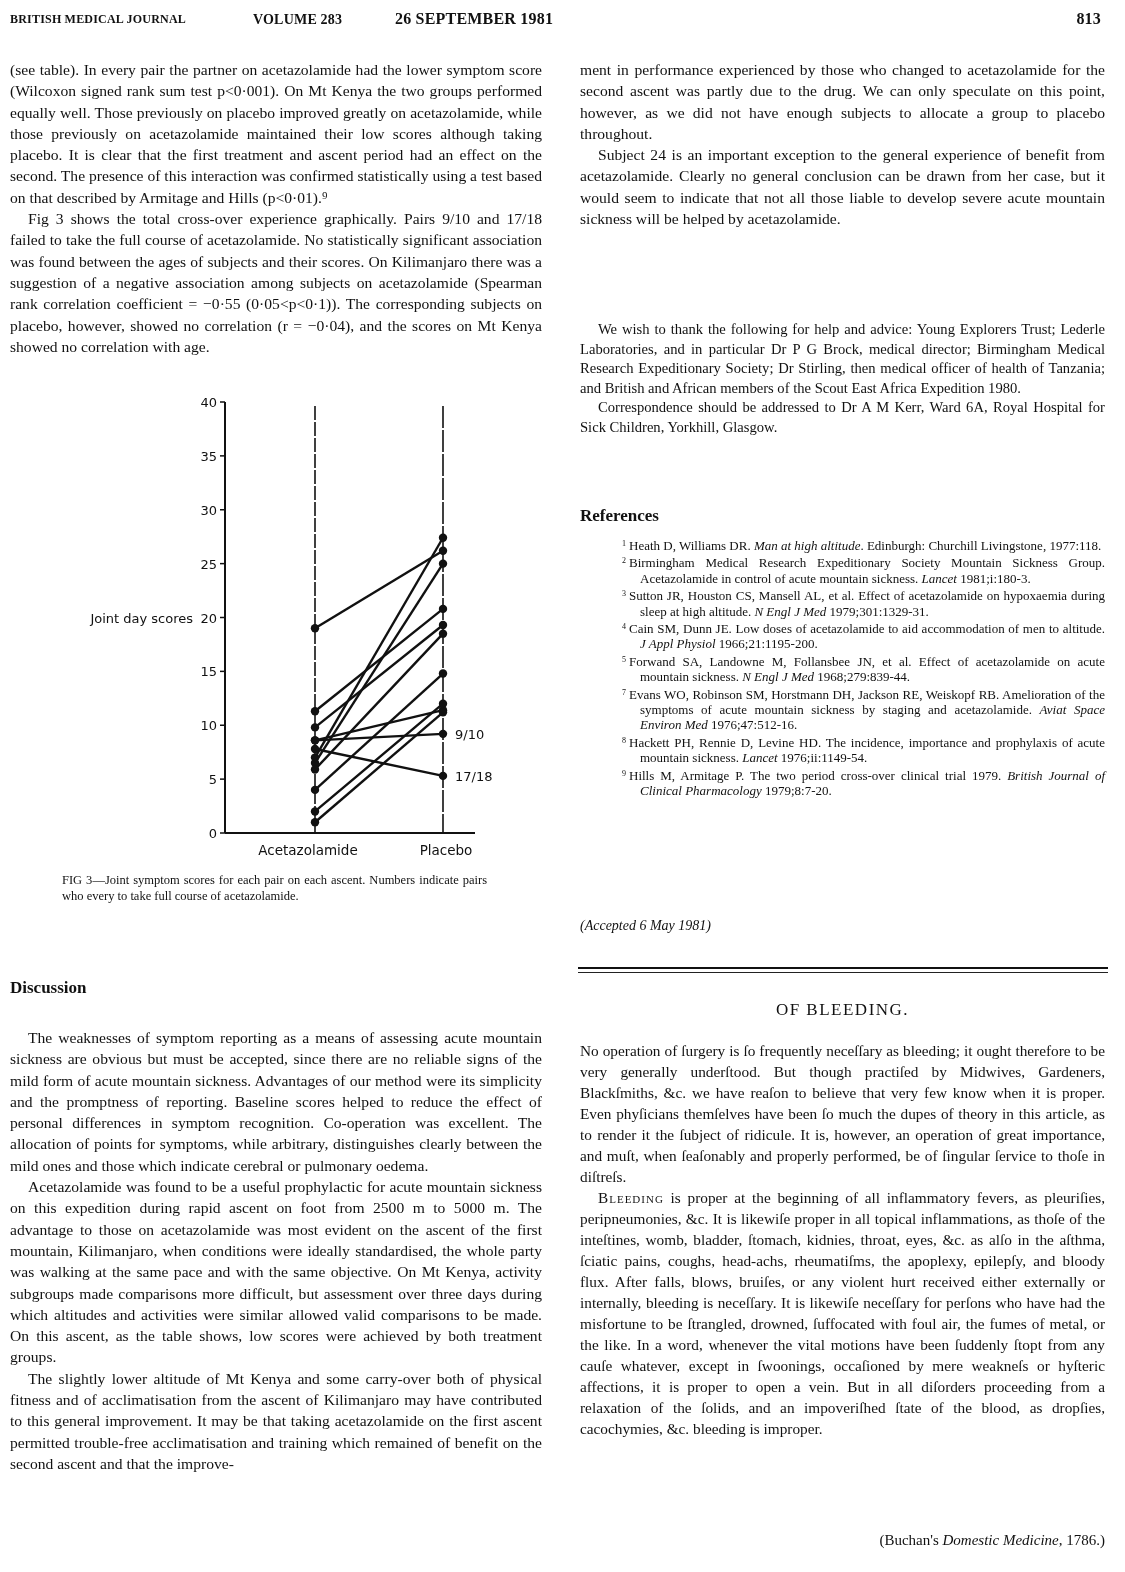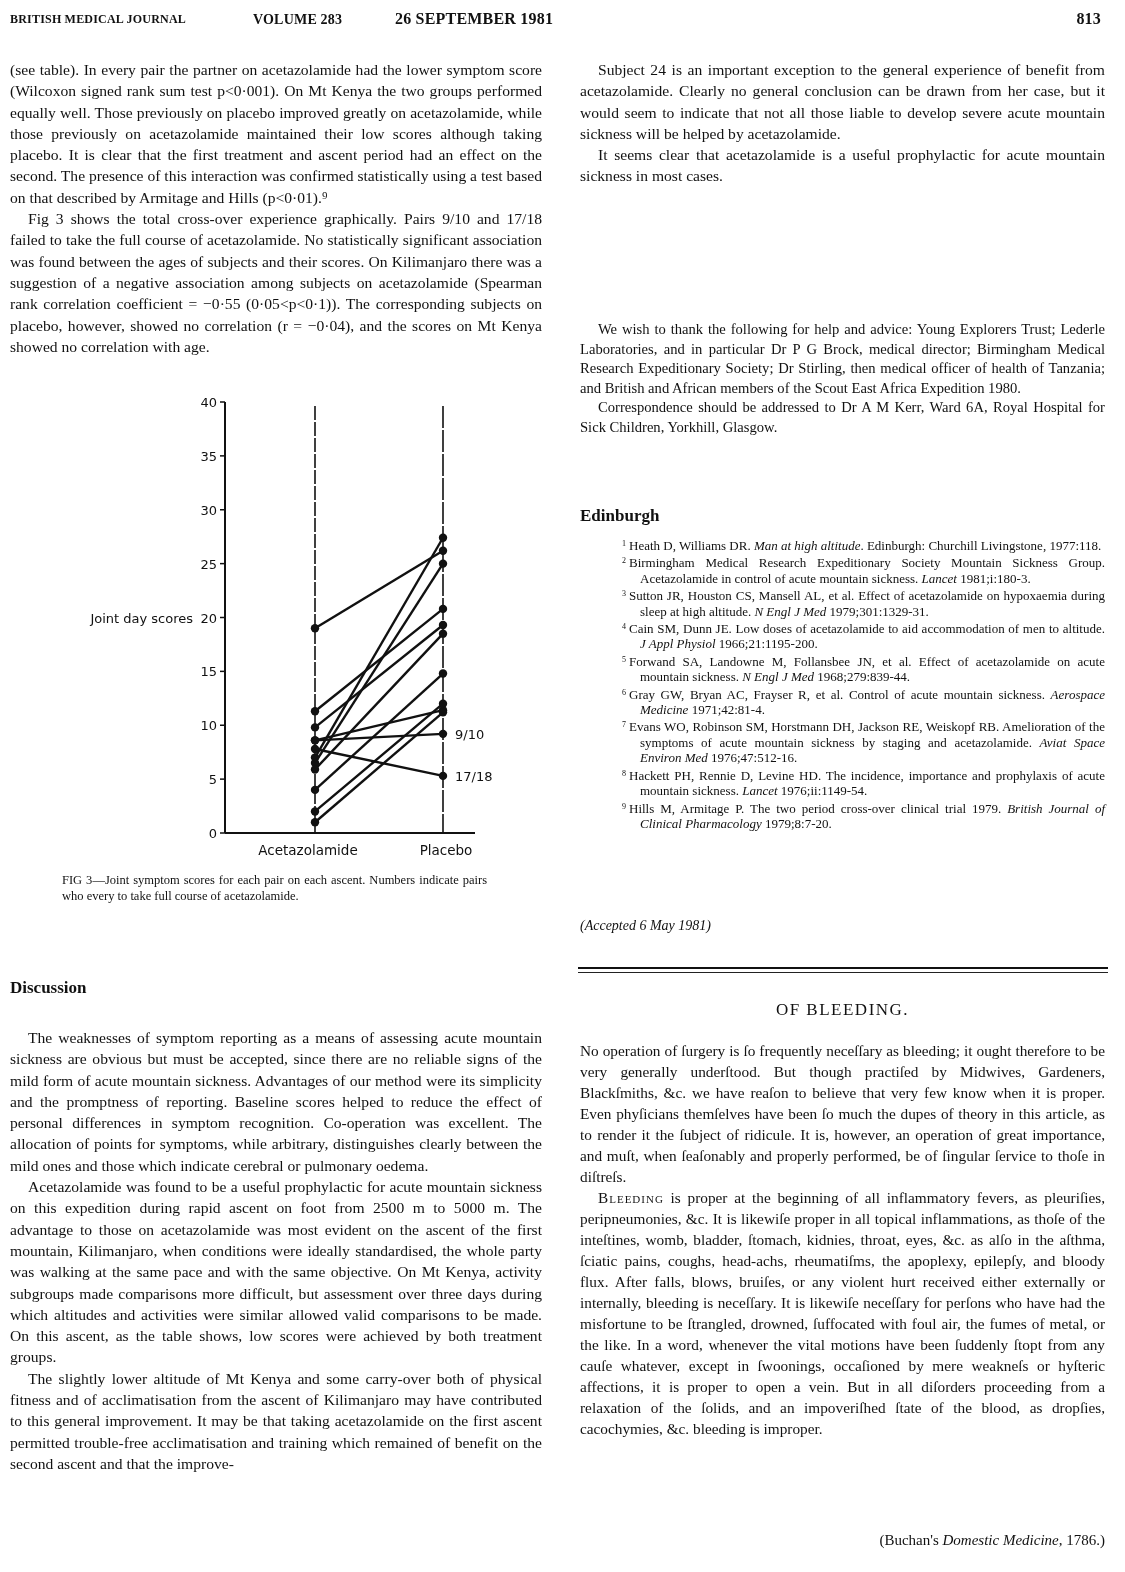--- a/index.html
+++ b/index.html
@@ -126,37 +126,36 @@
 </div>
 
 <div class="abs h2" style="left:10px; top:978px;">Discussion</div>
 <div class="abs col left" style="top:1010px;">
   <p>The weaknesses of symptom reporting as a means of assessing acute mountain sickness are obvious but must be accepted, since there are no reliable signs of the mild form of acute mountain sickness. Advantages of our method were its simplicity and the promptness of reporting. Baseline scores helped to reduce the effect of personal differences in symptom recognition. Co-operation was excellent. The allocation of points for symptoms, while arbitrary, distinguishes clearly between the mild ones and those which indicate cerebral or pulmonary oedema.</p>
   <p>Acetazolamide was found to be a useful prophylactic for acute mountain sickness on this expedition during rapid ascent on foot from 2500 m to 5000 m. The advantage to those on acetazolamide was most evident on the ascent of the first mountain, Kilimanjaro, when conditions were ideally standardised, the whole party was walking at the same pace and with the same objective. On Mt Kenya, activity subgroups made comparisons more difficult, but assessment over three days during which altitudes and activities were similar allowed valid comparisons to be made. On this ascent, as the table shows, low scores were achieved by both treatment groups.</p>
   <p>The slightly lower altitude of Mt Kenya and some carry-over both of physical fitness and of acclimatisation from the ascent of Kilimanjaro may have contributed to this general improvement. It may be that taking acetazolamide on the first ascent permitted trouble-free acclimatisation and training which remained of benefit on the second ascent and that the improve-</p>
 </div>
 
 <div class="abs col right" style="top:42px;">
+  <p class="noind">ment in performance experienced by those who changed to acetazolamide for the second ascent was partly due to the drug. We can only speculate on this point, however, as we did not have enough subjects to allocate a group to placebo throughout.</p>
   <p>Subject 24 is an important exception to the general experience of benefit from acetazolamide. Clearly no general conclusion can be drawn from her case, but it would seem to indicate that not all those liable to develop severe acute mountain sickness will be helped by acetazolamide.</p>
-  <p>It seems clear that acetazolamide is a useful prophylactic for acute mountain sickness in most cases.</p>
 </div>
 
 <div class="abs col right" style="top:303px; font-size:14.6px; line-height:19.6px;">
   <p>We wish to thank the following for help and advice: Young Explorers Trust; Lederle Laboratories, and in particular Dr P G Brock, medical director; Birmingham Medical Research Expeditionary Society; Dr Stirling, then medical officer of health of Tanzania; and British and African members of the Scout East Africa Expedition 1980.</p>
   <p>Correspondence should be addressed to Dr A M Kerr, Ward 6A, Royal Hospital for Sick Children, Yorkhill, Glasgow.</p>
 </div>
 
-<div class="abs h2" style="left:580px; top:506px;">Edinburgh</div>
+<div class="abs h2" style="left:580px; top:506px;">References</div>
 <div class="abs refs" id="refs" style="left:582px; top:536px; width:523px;">
     <div class="ref"><sup>1</sup><span>Heath D, Williams DR. </span><i>Man at high altitude</i><span>. Edinburgh: Churchill Livingstone, 1977:118.</span></div>
     <div class="ref"><sup>2</sup><span>Birmingham Medical Research Expeditionary Society Mountain Sickness Group. Acetazolamide in control of acute mountain sickness. </span><i>Lancet</i><span> 1981;i:180-3.</span></div>
     <div class="ref"><sup>3</sup><span>Sutton JR, Houston CS, Mansell AL, et al. Effect of acetazolamide on hypoxaemia during sleep at high altitude. </span><i>N Engl J Med</i><span> 1979;301:1329-31.</span></div>
     <div class="ref"><sup>4</sup><span>Cain SM, Dunn JE. Low doses of acetazolamide to aid accommodation of men to altitude. </span><i>J Appl Physiol</i><span> 1966;21:1195-200.</span></div>
     <div class="ref"><sup>5</sup><span>Forwand SA, Landowne M, Follansbee JN, et al. Effect of acetazolamide on acute mountain sickness. </span><i>N Engl J Med</i><span> 1968;279:839-44.</span></div>
-    <div class="ref"><sup>6</sup><span>Gray GW, Bryan AC, Frayser R, et al. Control of acute mountain sickness. </span><i>Aerospace Medicine</i><span> 1971;42:81-4.</span></div>
     <div class="ref"><sup>7</sup><span>Evans WO, Robinson SM, Horstmann DH, Jackson RE, Weiskopf RB. Amelioration of the symptoms of acute mountain sickness by staging and acetazolamide. </span><i>Aviat Space Environ Med</i><span> 1976;47:512-16.</span></div>
     <div class="ref"><sup>8</sup><span>Hackett PH, Rennie D, Levine HD. The incidence, importance and prophylaxis of acute mountain sickness. </span><i>Lancet</i><span> 1976;ii:1149-54.</span></div>
     <div class="ref"><sup>9</sup><span>Hills M, Armitage P. The two period cross-over clinical trial 1979. </span><i>British Journal of Clinical Pharmacology</i><span> 1979;8:7-20.</span></div>
   </div>
 
 <div class="abs accepted" style="left:580px; top:918px;">(Accepted 6 May 1981)</div>
 
 <div class="abs rule1" style="top:967px;"></div>
 <div class="abs rule2" style="top:972px;"></div>
 

